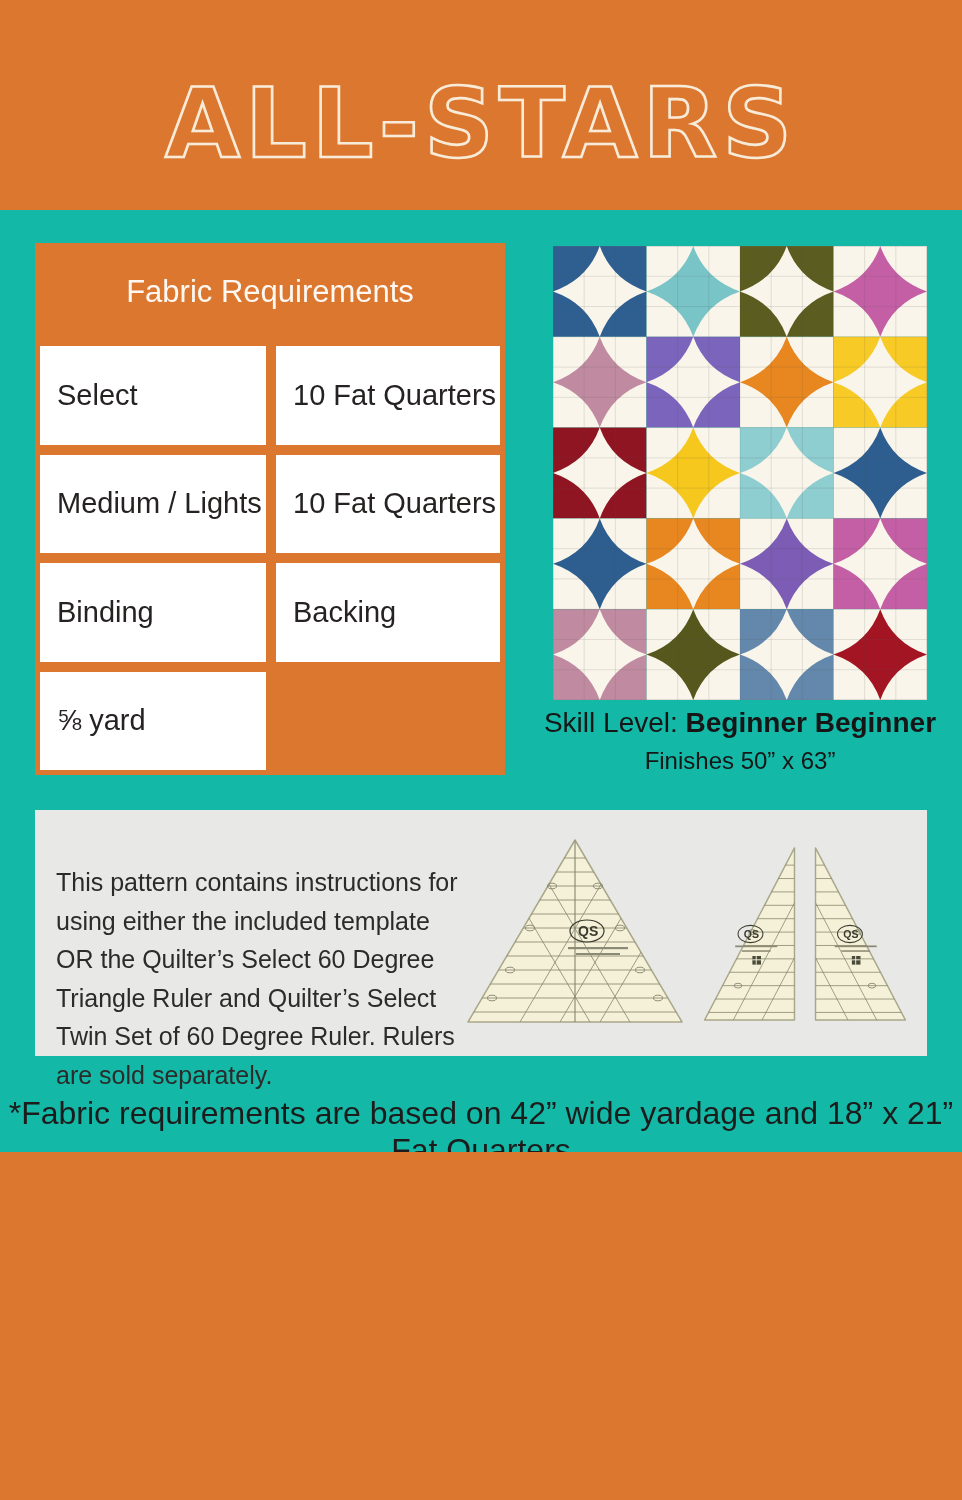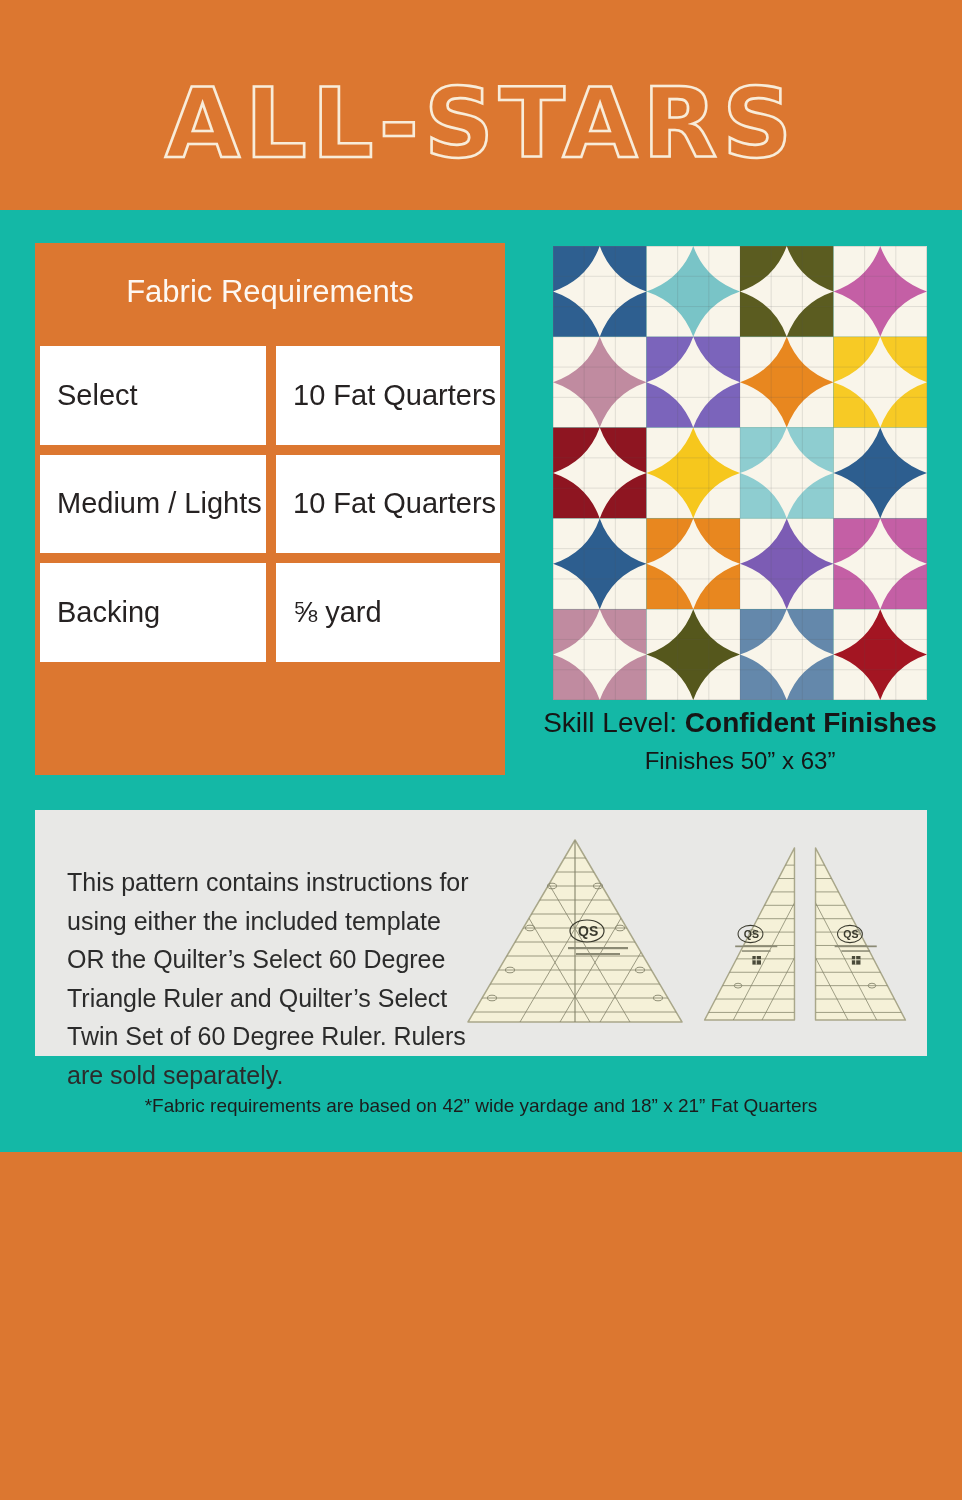--- a/index.html
+++ b/index.html
@@ -18,46 +18,47 @@
            font-size:29px;color:#262222;}
   
   .quilt{position:absolute;left:553px;top:246px;width:374px;height:454px;}
   .quilt svg{display:block;width:100%;height:100%;}
   .skillwrap{position:absolute;left:510px;top:707px;width:460px;text-align:center;color:#161616;}
   .skill-line{font-size:28px;}
   .skill-line .b{font-weight:bold;}
   .finishes{font-size:24px;margin-top:8px;}
   
   .infobox{position:absolute;left:35px;top:810px;width:892px;height:246px;background:#e8e8e6;}
-  .info-text{position:absolute;left:32px;top:28px;width:402px;font-size:25px;line-height:1.54;color:#2b2b2b;}
+  .info-text{position:absolute;left:21px;top:28px;width:402px;font-size:25px;line-height:1.54;color:#2b2b2b;}
   .ruler-big{position:absolute;left:420px;top:22px;width:240px;height:200px;}
   .ruler-twin{position:absolute;left:660px;top:28px;width:220px;height:192px;}
   
   .footnote{position:absolute;left:0;top:1095px;width:962px;text-align:center;
-            font-size:19px;color:#1c1c1c;}
+            font-size:32px;color:#1c1c1c;}
   
   .footer{position:absolute;left:0;top:1152px;width:962px;height:348px;background:#dc7730;}
 </style>
 </head>
 <body>
 
 <div class="page">
 
   <div class="banner">
     <svg viewBox="0 0 962 210">
       <text x="481" y="157" text-anchor="middle" font-family="DejaVu Sans, sans-serif" font-size="97" font-weight="bold" letter-spacing="5" fill="none" stroke="#f8ecd9" stroke-width="2.6">ALL-STARS</text>
     </svg>
   </div>
 
   <div class="ftable">
     <div class="ft-title">Fabric Requirements</div>
     <div class="ft-cell">Select</div>
     <div class="ft-cell">10 Fat Quarters</div>
     <div class="ft-cell">Medium / Lights</div>
     <div class="ft-cell">10 Fat Quarters</div>
+    <div class="ft-cell">Binding</div>
     <div class="ft-cell">Backing</div>
     <div class="ft-cell">⅝ yard</div>
   </div>
 
   <div class="quilt">
     <svg id="quilt-svg" viewBox="0 0 400 500" preserveAspectRatio="none">
         <g transform="translate(0 0)">
           <rect width="100" height="100" fill="#2e5f90"></rect>
           <path d="M50 0 Q63 37 100 50 Q63 63 50 100 Q37 63 0 50 Q37 37 50 0 Z" fill="#f9f5ea"></path>
         </g>
@@ -162,21 +163,21 @@
           <line x1="0" y1="366.66666666666663" x2="400" y2="366.66666666666663"></line>
           <line x1="0" y1="399.99999999999994" x2="400" y2="399.99999999999994"></line>
           <line x1="0" y1="433.33333333333326" x2="400" y2="433.33333333333326"></line>
           <line x1="0" y1="466.6666666666666" x2="400" y2="466.6666666666666"></line>
           <rect x="0.5" y="0.5" width="399" height="499" fill="none" stroke="rgba(120,120,120,0.25)"></rect>
         </g>
       </svg>
   </div>
   <div class="skillwrap">
     <div class="skill-line">
-      <span>Skill Level: </span><span class="b">Confident Finishes</span>
+      <span>Skill Level: </span><span class="b">Beginner Beginner</span>
     </div>
     <div class="finishes">Finishes 50” x 63”</div>
   </div>
 
   <div class="infobox">
     <p class="info-text">This pattern contains instructions for using either the included template OR the Quilter’s Select 60 Degree Triangle Ruler and Quilter’s Select Twin Set of 60 Degree Ruler. Rulers are sold separately.</p>
 
     <svg class="ruler-big" viewBox="0 0 230 200">
       <defs>
           <clipPath id="clipBig">

